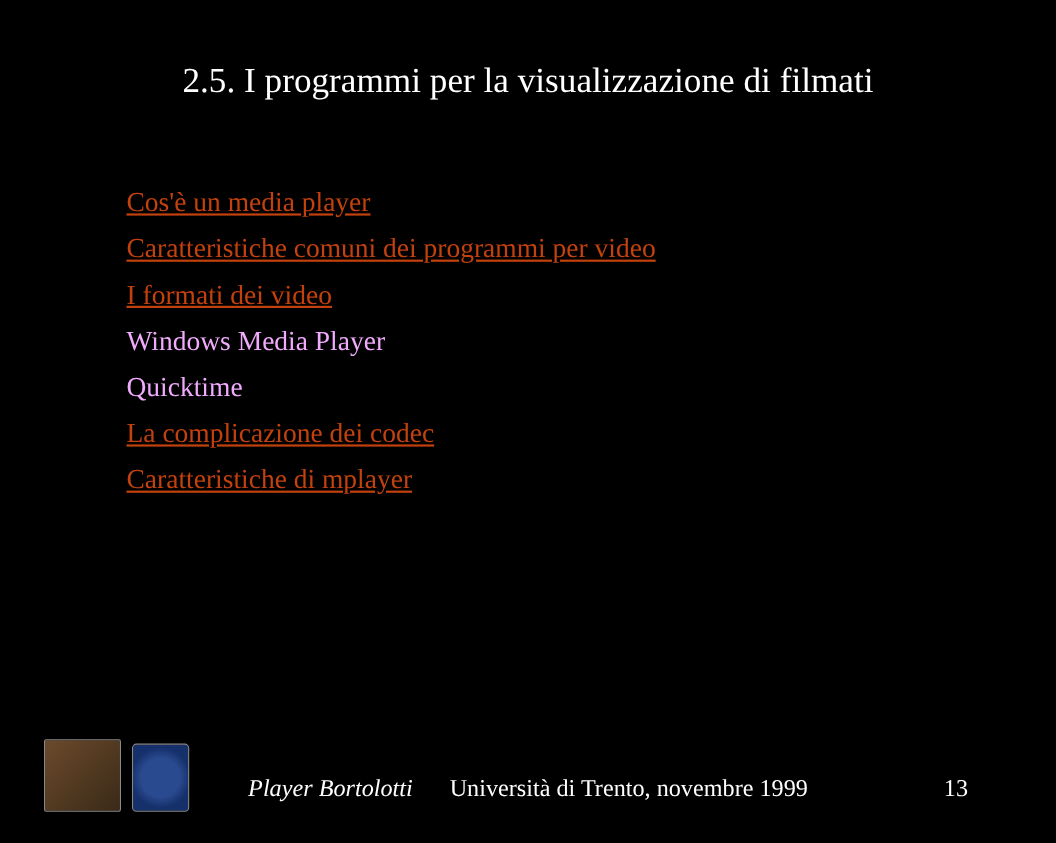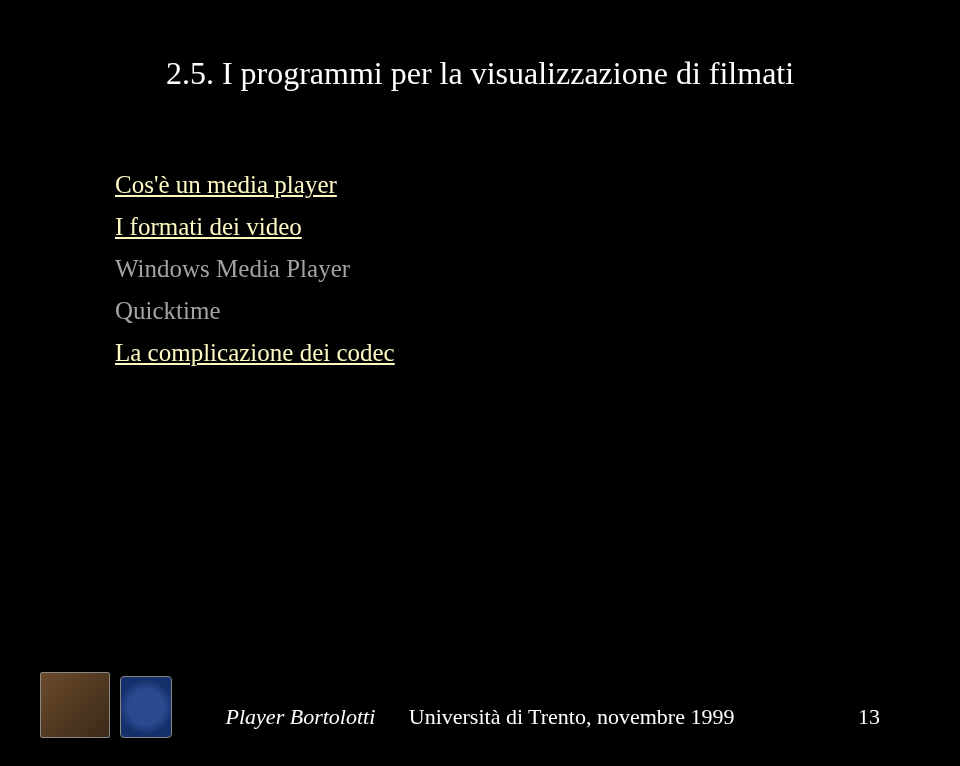--- a/index.html
+++ b/index.html
@@ -30,22 +30,22 @@
     left: 115px;
     font-size: 25px;
     line-height: 1.6;
   }
 
   .content li {
     list-style: none;
     margin-bottom: 2px;
   }
 
-  .link { color: #fef9c3; text-decoration: underline; }
-  .plain { color: #a3a3a3; }
+  .link { color: #c2410c; text-decoration: underline; }
+  .plain { color: #f0abfc; }
 
   .footer-images {
     position: absolute;
     left: 40px;
     bottom: 28px;
     display: flex;
     align-items: flex-end;
     gap: 10px;
   }
 
@@ -77,24 +77,26 @@
 </style>
 </head>
 <body>
 
 <div class="slide">
 
   <h1 class="title">2.5. I programmi per la visualizzazione di filmati</h1>
 
   <ul class="content">
     <li><a class="link" href="#">Cos'è un media player</a></li>
+    <li><a class="link" href="#">Caratteristiche comuni dei programmi per video</a></li>
     <li><a class="link" href="#">I formati dei video</a></li>
     <li><span class="plain">Windows Media Player</span></li>
     <li><span class="plain">Quicktime</span></li>
     <li><a class="link" href="#">La complicazione dei codec</a></li>
+    <li><a class="link" href="#">Caratteristiche di mplayer</a></li>
   </ul>
 
   <div class="footer-images">
     <span class="img-placeholder img-enigma" title="Enigma machine"></span>
     <span class="img-placeholder img-crest" title="Università di Trento crest"></span>
   </div>
 
   <div class="footer-text">
     <span class="footer-author">Player Bortolotti</span>
     <span>Università di Trento,  novembre 1999</span>

